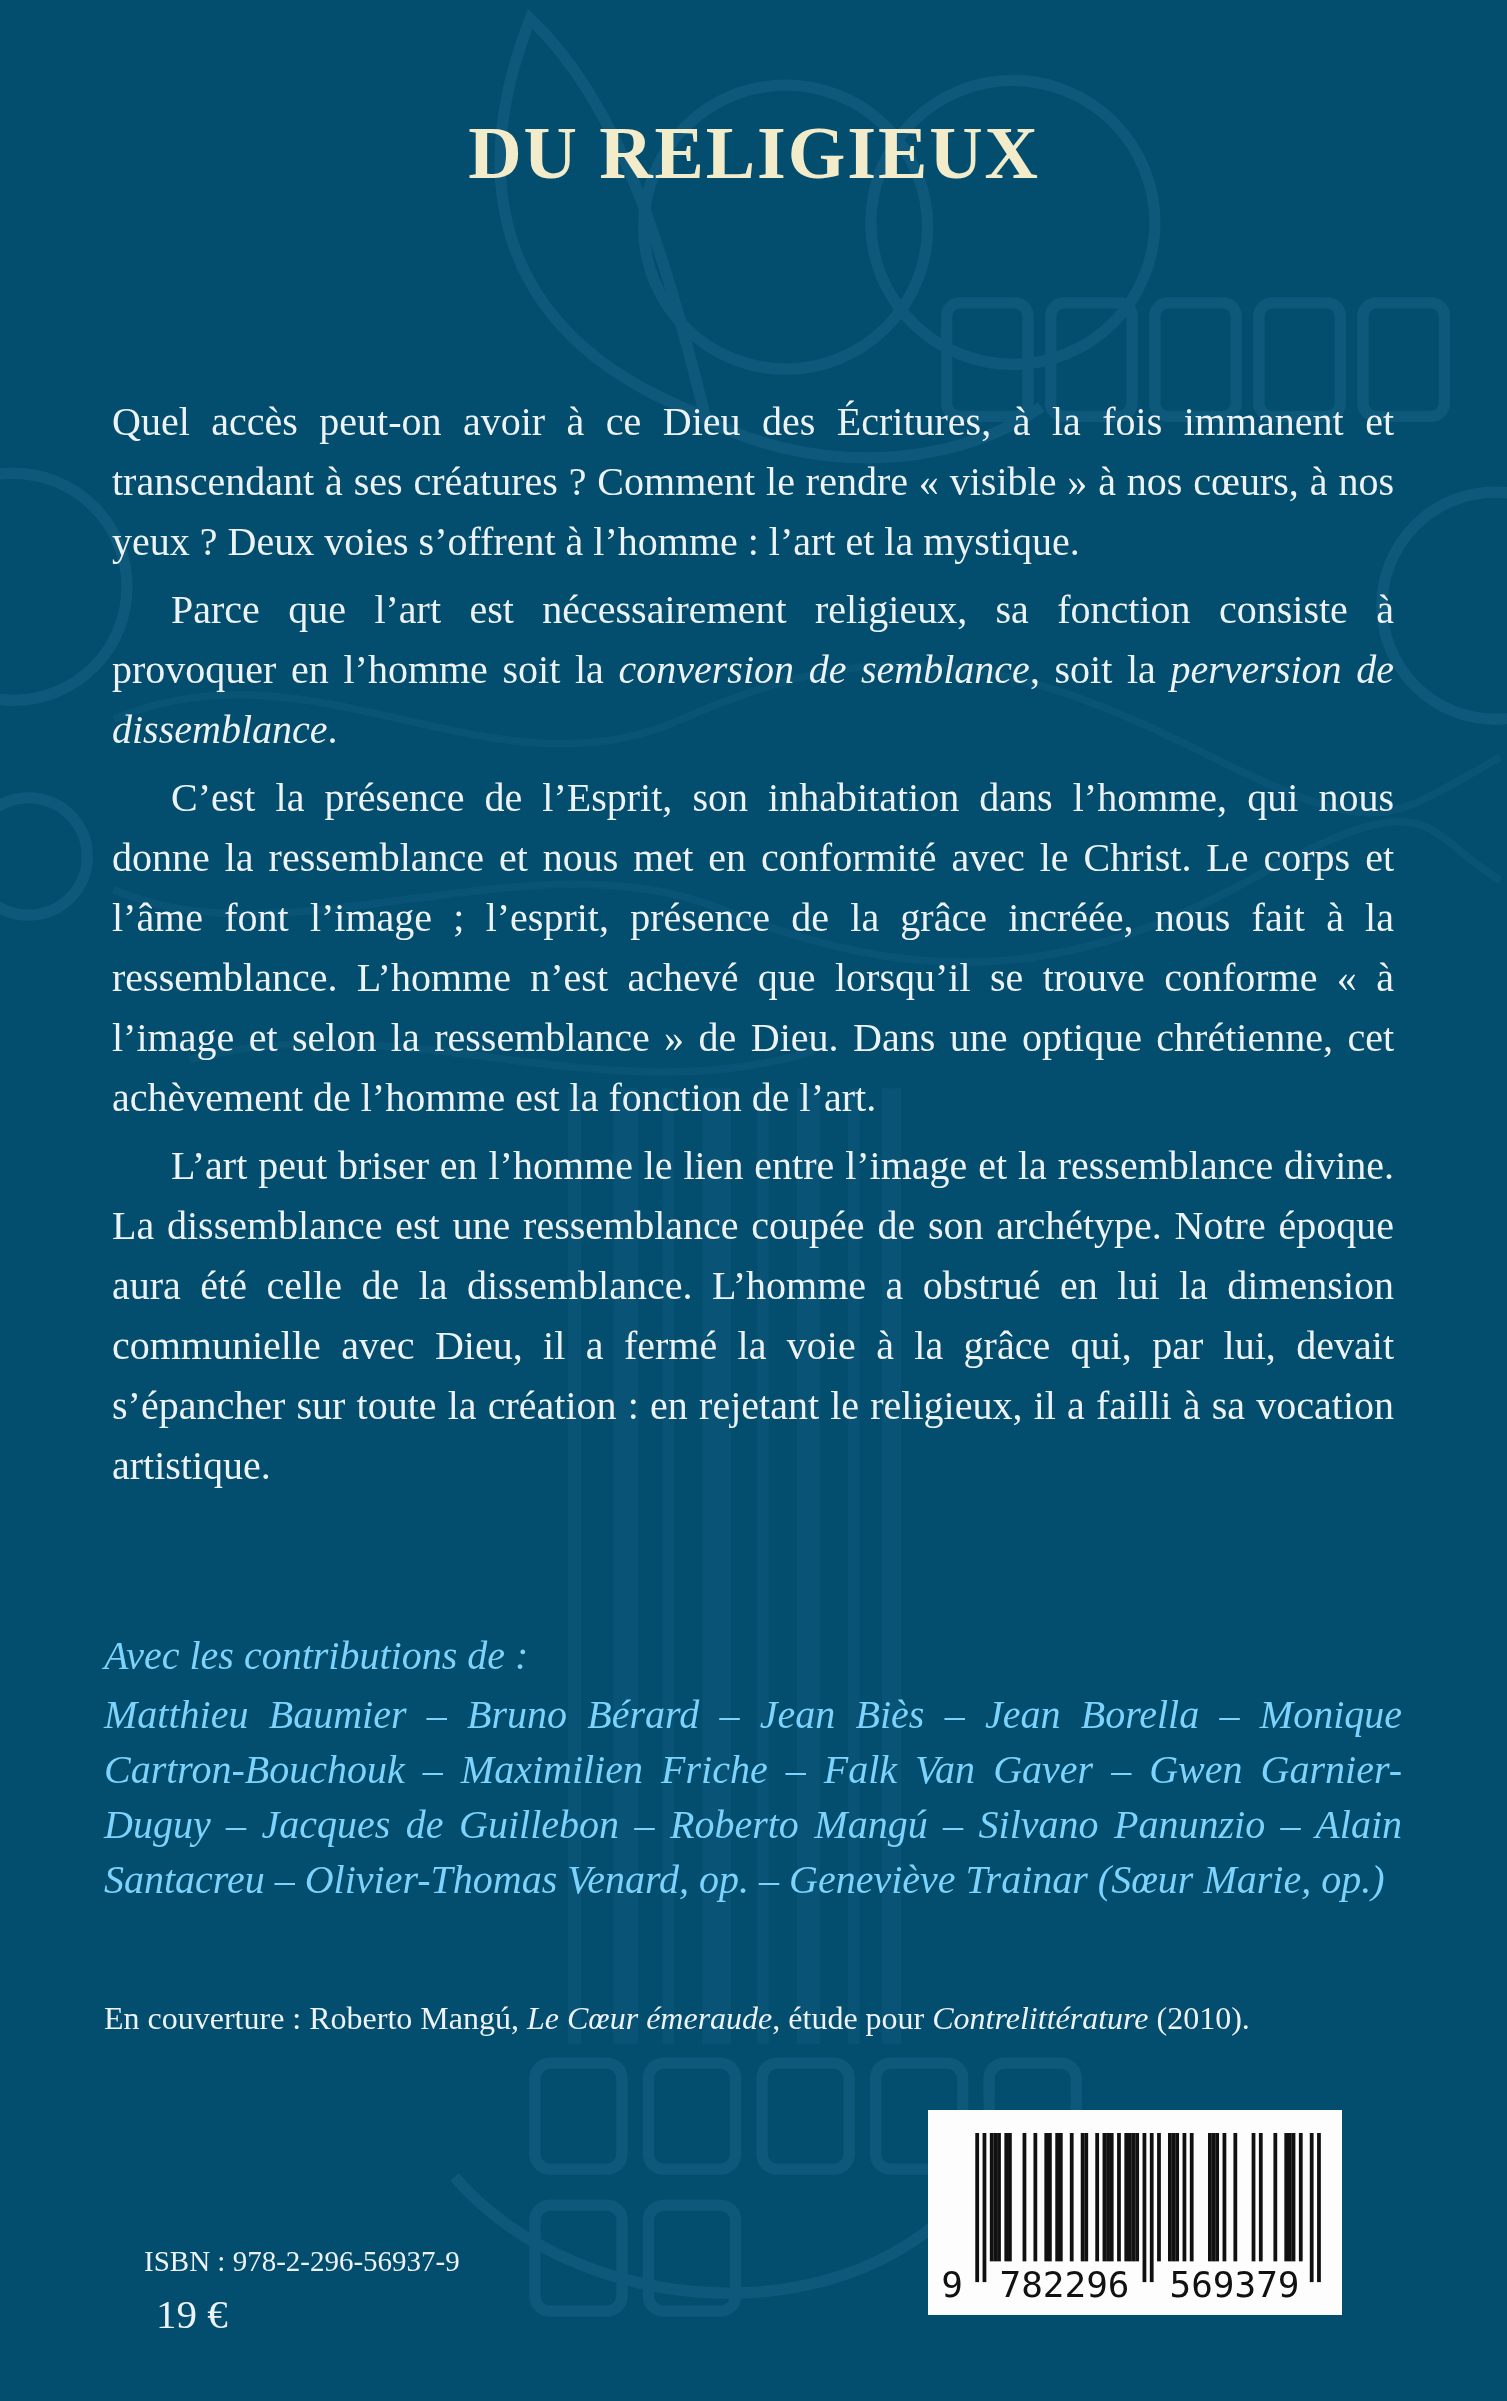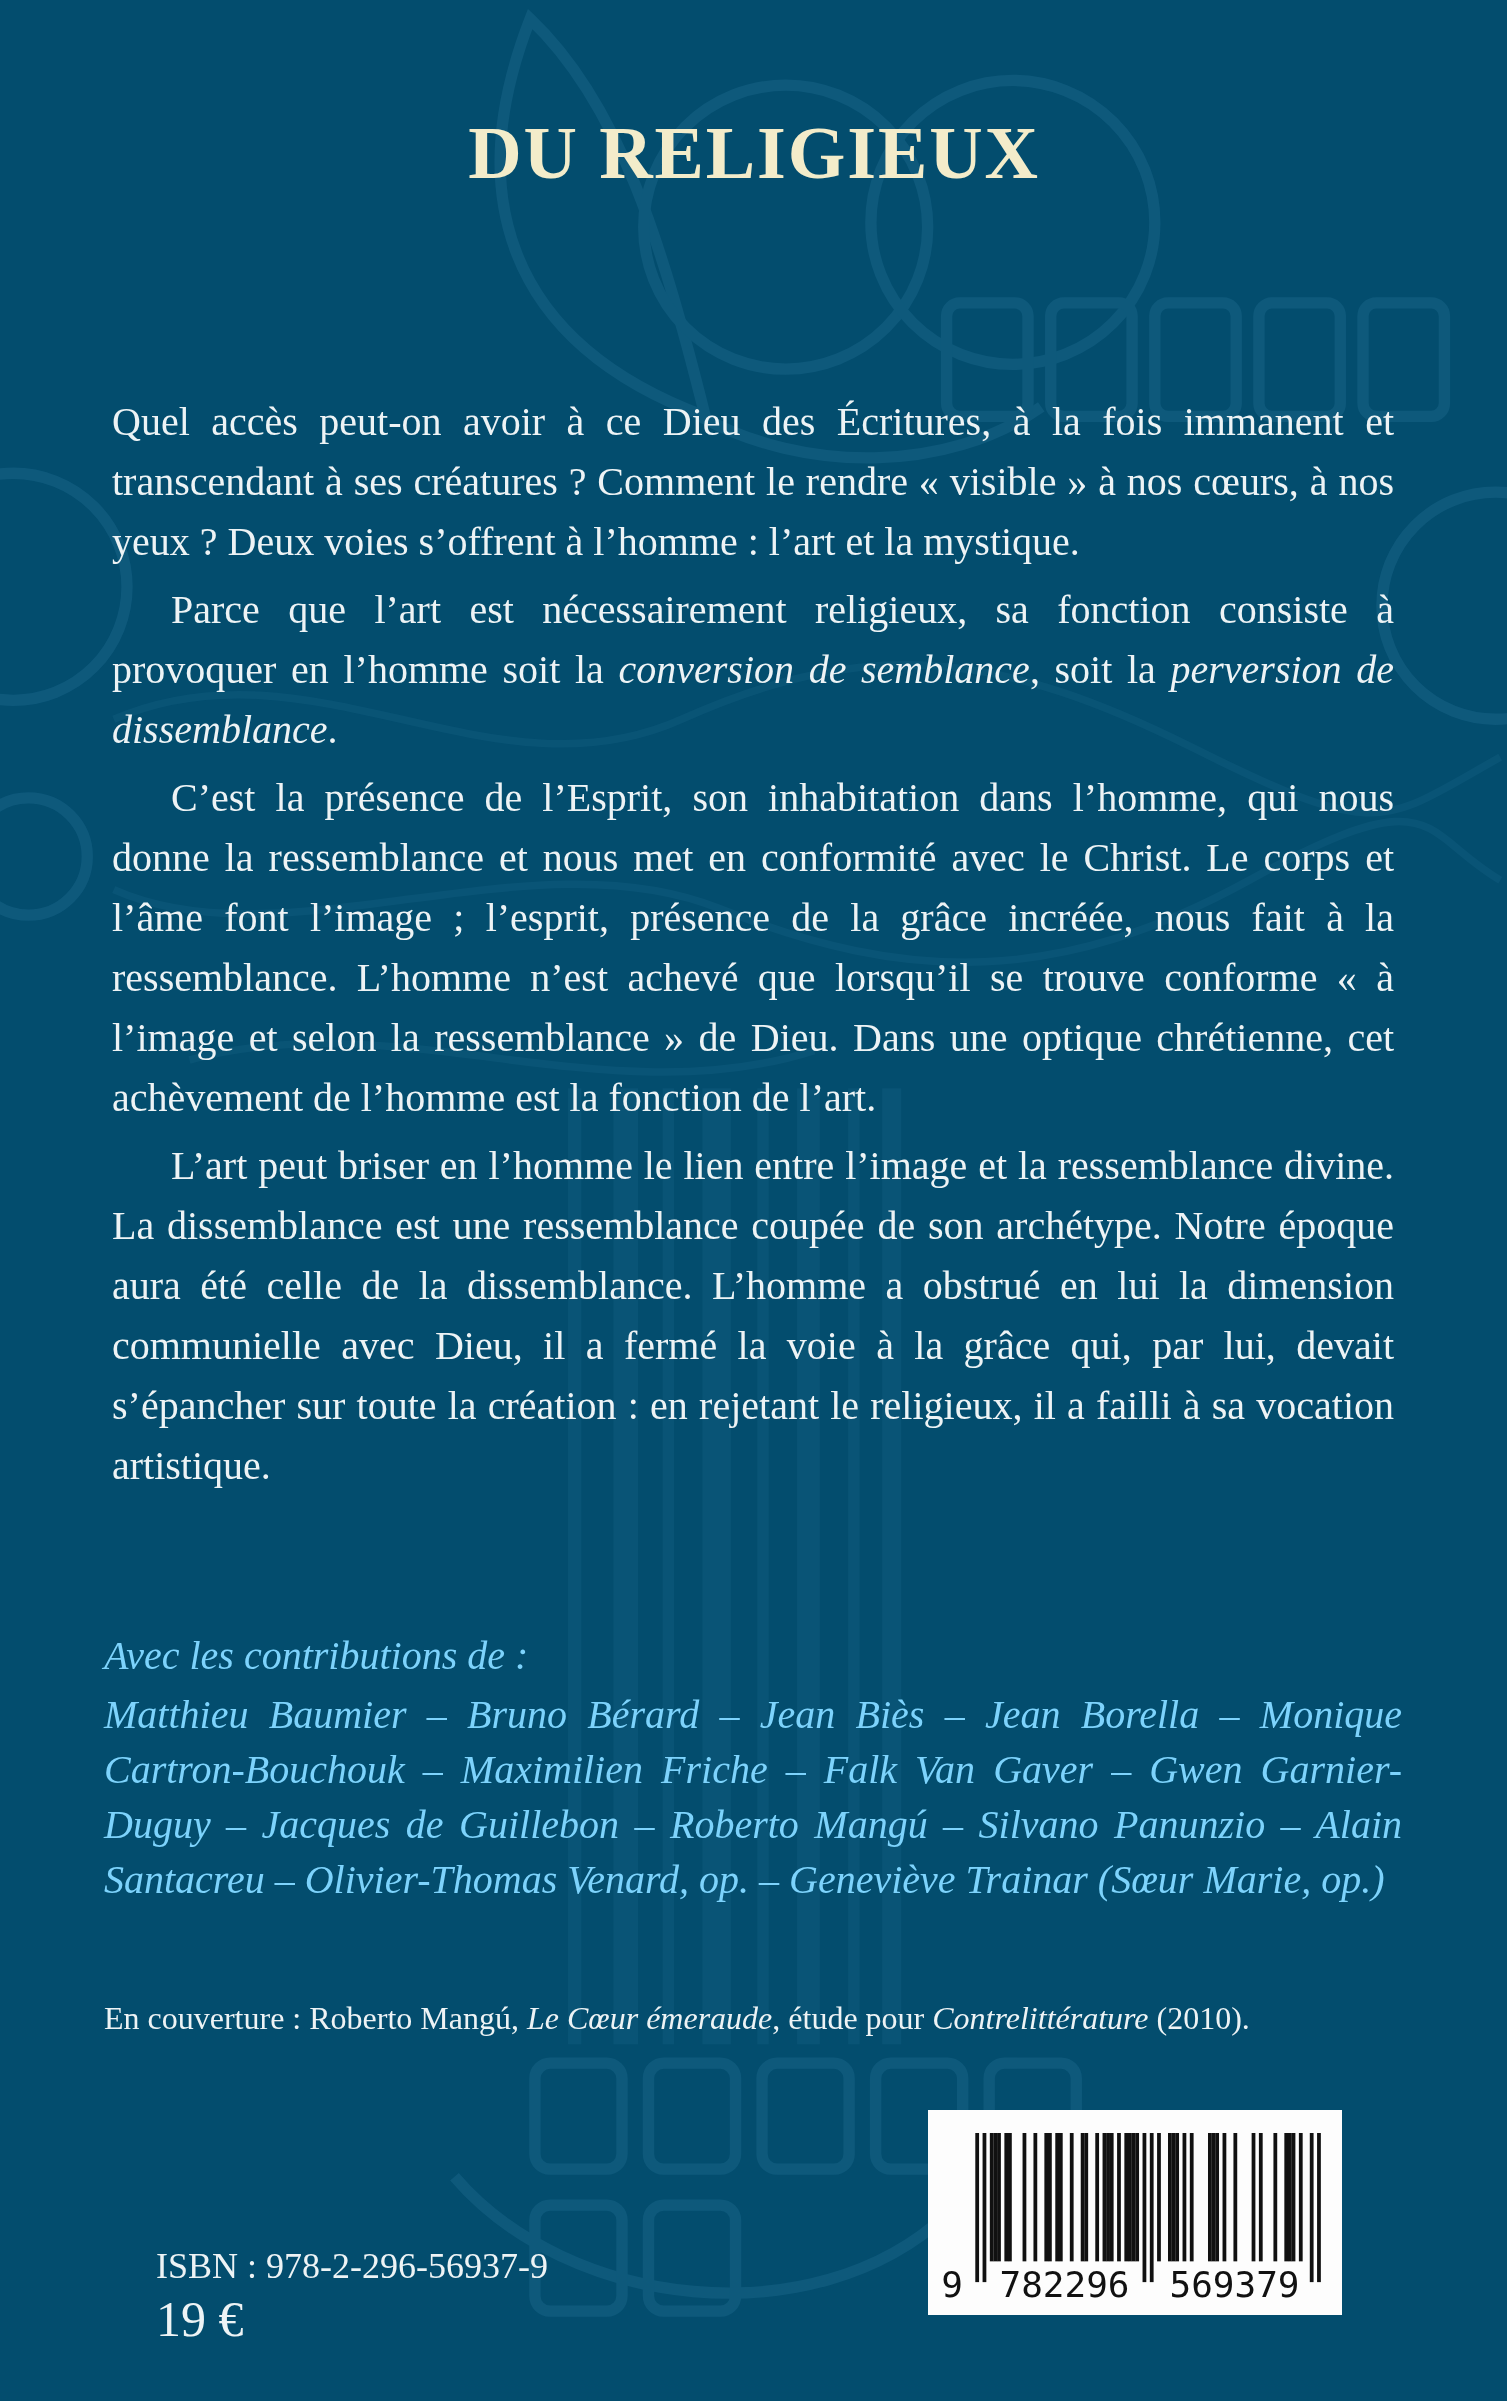--- a/index.html
+++ b/index.html
@@ -41,28 +41,28 @@
   .contributors .names{text-align:justify;margin-top:3.8px;}
 
   .credit{
     left:104px;top:1997px;width:1306px;
     color:#edf3f5;
     font-size:32px;line-height:42px;
   }
   .credit em{font-style:italic;}
 
   .isbn{
-    left:156px;top:2245px;
-    color:#edf3f5;
-    font-size:36px;
+    left:144px;top:2245px;
+    color:#edf3f5;
+    font-size:29px;
   }
   .price{
     left:156px;top:2290px;
     color:#edf3f5;
-    font-size:50px;
+    font-size:41px;
   }
 
   .barcode-box{
     left:928px;top:2110px;width:414px;height:205px;
     background:#fdfdfd;
   }
   .barcode-bars{position:absolute;left:47px;top:23px;}
   .barcode-digits{
     position:absolute;left:0;bottom:7.6px;width:100%;height:44px;
     color:#111;

